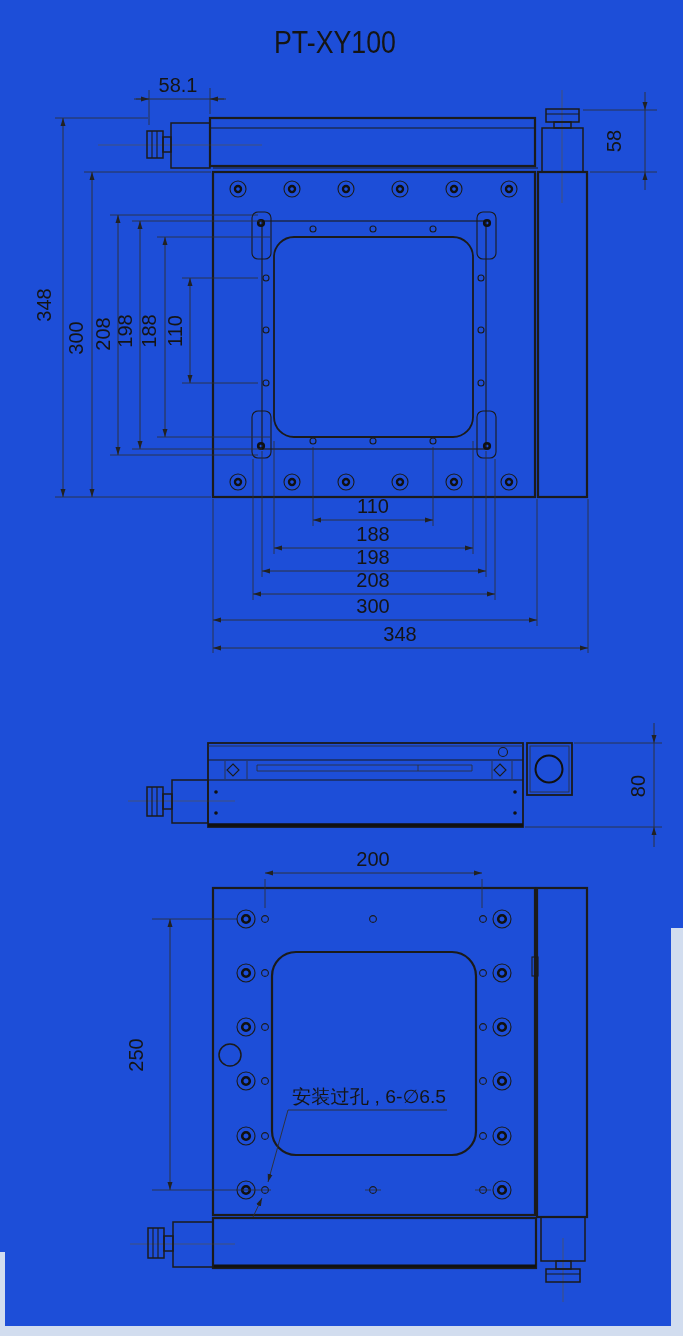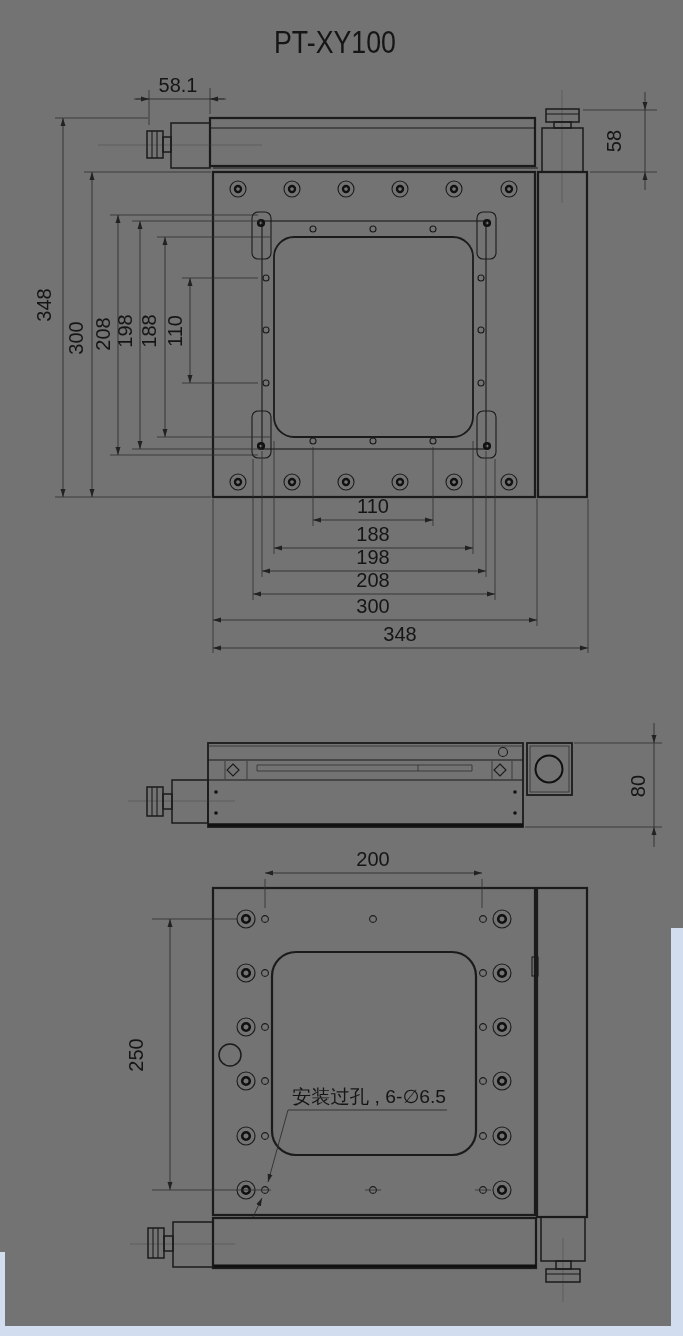--- a/index.html
+++ b/index.html
@@ -1,16 +1,16 @@
 <!DOCTYPE html>
 <html><head>
 <meta charset="utf-8">
 <style>
   html,body{margin:0;padding:0;background:#ffffff;}
-  #stage{position:relative;width:683px;height:1336px;background:#737373;overflow:hidden;}
+  #stage{position:relative;width:683px;height:1336px;background:#1d4ed8;overflow:hidden;}
   svg{position:absolute;left:0;top:0;}
   .o2{fill:none;stroke:#1b1b1b;stroke-width:2.2;}
   .o {fill:none;stroke:#1b1b1b;stroke-width:1.8;}
   .m {fill:none;stroke:#1b1b1b;stroke-width:1.5;}
   .t {fill:none;stroke:#1b1b1b;stroke-width:1.1;}
   .x {fill:none;stroke:#2f2f2f;stroke-width:0.8;}
   .d {fill:none;stroke:#2f2f2f;stroke-width:0.9;}
   .c {fill:none;stroke:#555;stroke-width:0.7;}
   .hole-inner{fill:none;stroke:#111;stroke-width:2.4;}
   .hole-inner-b{fill:none;stroke:#111;stroke-width:2.6;}

